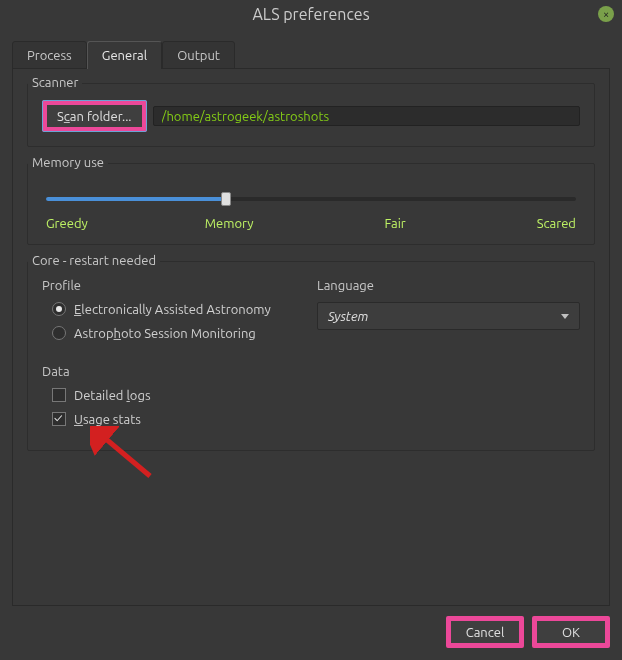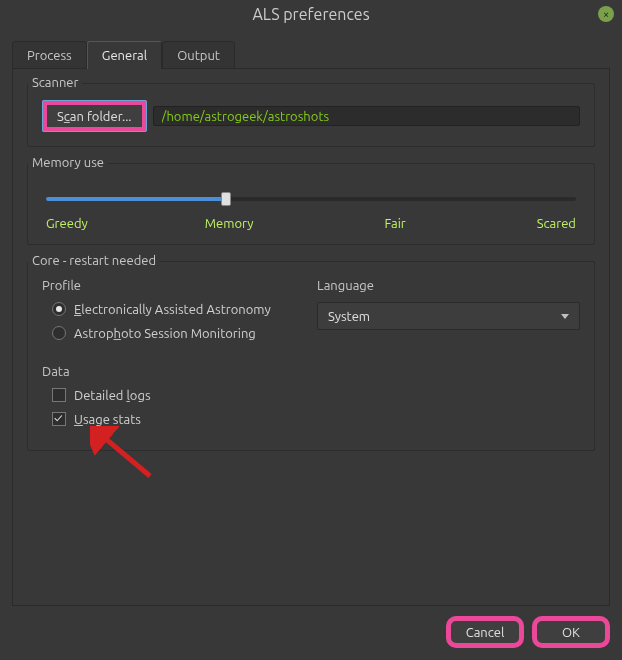--- a/index.html
+++ b/index.html
@@ -35,25 +35,25 @@
   .two-col { display: flex; gap: 12px; }
   .col { flex: 1; }
   .subhead { color: #c8c8c8; margin-bottom: 10px; }
   .radio-row, .check-row { display: flex; align-items: flex-end; gap: 8px; margin-bottom: 10px; cursor: pointer; }
   .radio-dot { width: 14px; height: 14px; border-radius: 50%; border: 1px solid #777; background: #2e2e2e; display:inline-block; position:relative; }
   .radio-dot.checked::after { content:""; position:absolute; top:3px; left:3px; width:6px; height:6px; border-radius:50%; background:#e8e8e8; }
   .checkbox { width: 14px; height: 14px; border: 1px solid #777; background: #2e2e2e; display:inline-block; position:relative; }
   .checkbox.checked::after { content:"✓"; position:absolute; top:-2px; left:1px; font-size:12px; color:#e8e8e8; }
   .underline-mnemonic { text-decoration: underline; text-decoration-color: #c0c0c0; }
   
-  .dropdown { background: #3d3d3d; border: 1px solid #2a2a2a; color: #e0e0e0; padding: 6px 10px; border-radius: 2px; display: flex; justify-content: space-between; align-items: center; cursor: pointer; }
+  .dropdown { background: #3d3d3d; border: 1px solid #2a2a2a; color: #e0e0e0; padding: 6px 10px; border-radius: 2px; display: flex; justify-content: space-between; align-items: center; cursor: pointer; font-style: italic; }
   .chevron { width: 0; height: 0; border-left: 4px solid transparent; border-right: 4px solid transparent; border-top: 5px solid #c0c0c0; }
   
   .footer { display: flex; justify-content: flex-end; gap: 8px; padding: 10px 12px 12px 12px; }
-  .footer .btn { min-width: 78px; text-align: center; border-radius: 10px; }
+  .footer .btn { min-width: 78px; text-align: center; }
   
   .arrow { position: absolute; pointer-events: none; }
 </style>
 </head>
 <body>
 
 <div class="window">
   <div class="titlebar">
     <span class="title">ALS preferences</span>
     <span class="close">×</span>

